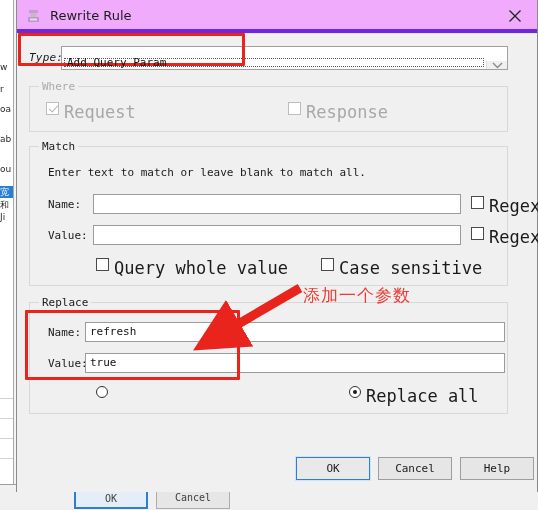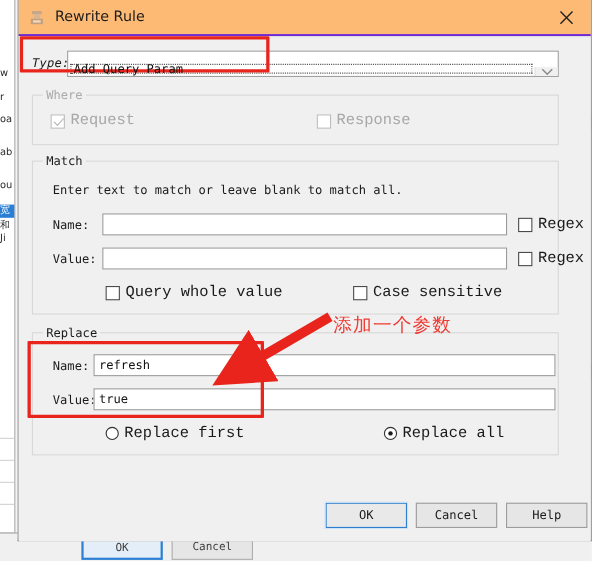--- a/index.html
+++ b/index.html
@@ -81,22 +81,22 @@
     position: absolute;
     left: 16px; top: 0;
     width: 522px; height: 492px;
     background: #f0f0f0;
     border: 1px solid #8a8a8a;
     border-top: none;
   }
   .titlebar {
     position: relative;
     height: 33px;
-    background: #fdba74;
-    border-bottom: 2px solid #6d28d9;
+    background: #f0abfc;
+    border-bottom: 4px solid #6d28d9;
   }
   .title-icon {
     position: absolute; left: 9px; top: 9px;
     width: 15px; height: 15px;
     opacity: .55;
   }
   .title-text {
     position: absolute; left: 33px; top: 8px;
     font-size: 13px;
     color: #1b1b1b;
@@ -179,22 +179,22 @@
 
   #group-where { left: 12px; top: 52px; width: 479px; height: 46px; }
   #group-match { left: 12px; top: 112px; width: 479px; height: 140px; }
   #group-replace { left: 12px; top: 268px; width: 479px; height: 112px; }
   #group-help  { left: 12px; top: 396px; width: 479px; height: 48px;
                  border: 1px solid #dcdcdc; }
 
   
   .cbrow {
     position: absolute;
-    display: flex; align-items: center;
-    font-size: 14px; color: #1a1a1a; font-family: Liberation Mono, monospace;
+    display: flex; align-items: flex-start;
+    font-size: 17px; color: #1a1a1a;
   }
   .cbox {
     width: 13px; height: 13px;
     border: 1px solid #4a4a4a;
     background: #ffffff;
     margin-right: 5px;
     position: relative;
     flex: none;
   }
   .cbox.disabled { border-color: #bdbdbd; }
@@ -412,21 +412,20 @@
       <span class="group-title">Replace</span>
 
       <span class="fieldlabel" style="left:18px; top:23px;">Name:</span>
       <div class="tfield" style="left:55px; top:19px; width:420px;">refresh</div>
 
       <span class="fieldlabel" style="left:18px; top:54px;">Value:</span>
       <div class="tfield" style="left:55px; top:50px; width:420px;">true</div>
 
       <div class="cbrow" style="left:66px; top:83px;">
         <span class="radio"></span>
-        <span class="cblabel">Replace first</span>
       </div>
       <div class="cbrow" style="left:290px; top:83px;margin-left:29px;">
         <span class="radio sel"></span>
         <span class="cblabel">Replace all</span>
       </div>
     </div>
 
 
     <div class="dbtn default" style="left:279px;">OK</div>
     <div class="dbtn" style="left:361px;">Cancel</div>

